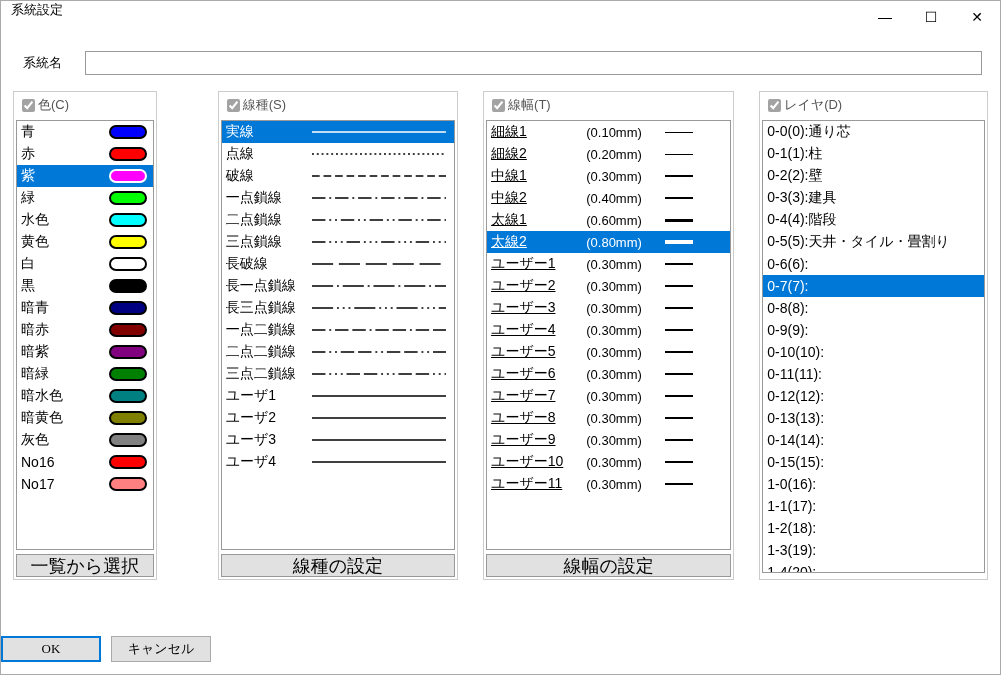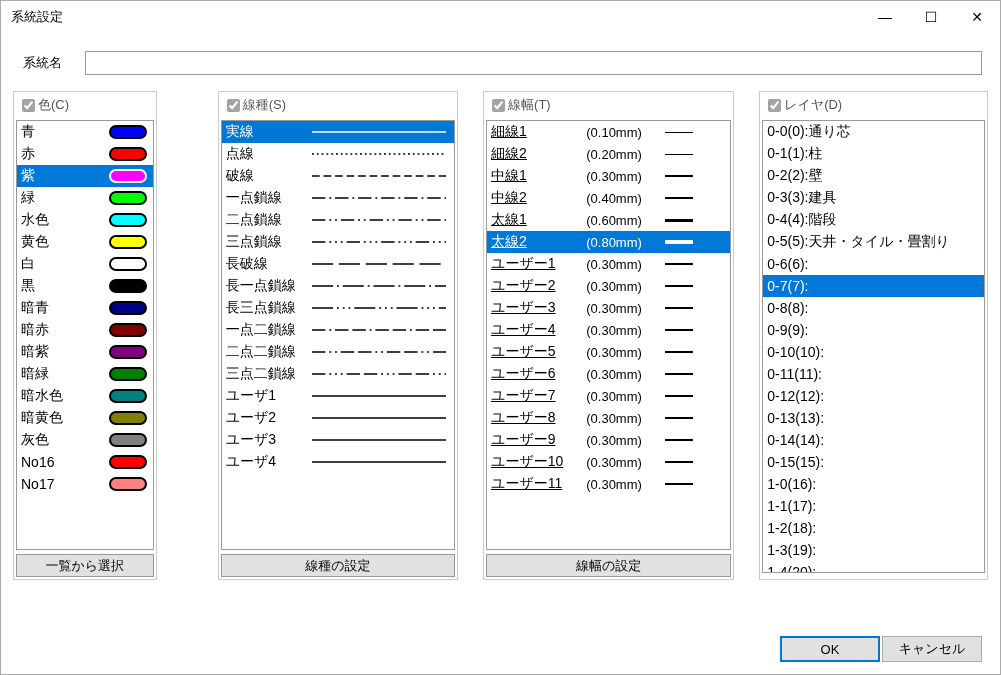--- a/index.html
+++ b/index.html
@@ -14,21 +14,21 @@
       width: 1001px;
       height: 675px;
       background: #fff;
       border: 1px solid #aaa;
       display: flex;
       flex-direction: column;
     }
     .titlebar {
       height: 32px;
       display: flex;
-      align-items: center;
+      align-items: flex-start;
       background: #fff;
       padding-left: 10px;
     }
     .titlebar-text { flex: 1; font-size: 13px; }
     .titlebar-buttons { display: flex; }
     .titlebar-btn {
       width: 46px;
       height: 32px;
       display: flex;
       align-items: center;
@@ -124,27 +124,27 @@
     .linewidth-value { flex: 0 0 86px; text-align: center; font-size: 13px; }
     .linewidth-preview { flex: 0 0 28px; height: 1px; background: #000; margin-left: 8px; }
     .panel-btn {
       height: 23px;
       margin: 2px;
       border: 1px solid #999;
       background: #e1e1e1;
       display: flex;
       align-items: center;
       justify-content: center;
-      font-size: 13px;
+      font-size: 18px;
     }
     .footer {
       display: flex;
-      justify-content: flex-end;
       padding: 18px 18px 12px 0;
-      gap: 2px;
+      gap: 10px;
+      font-family: Liberation Serif, serif;
     }
     .btn {
       width: 100px;
       height: 26px;
       border: 1px solid #aaa;
       background: #e1e1e1;
       display: flex;
       align-items: center;
       justify-content: center;
       font-size: 13px;

